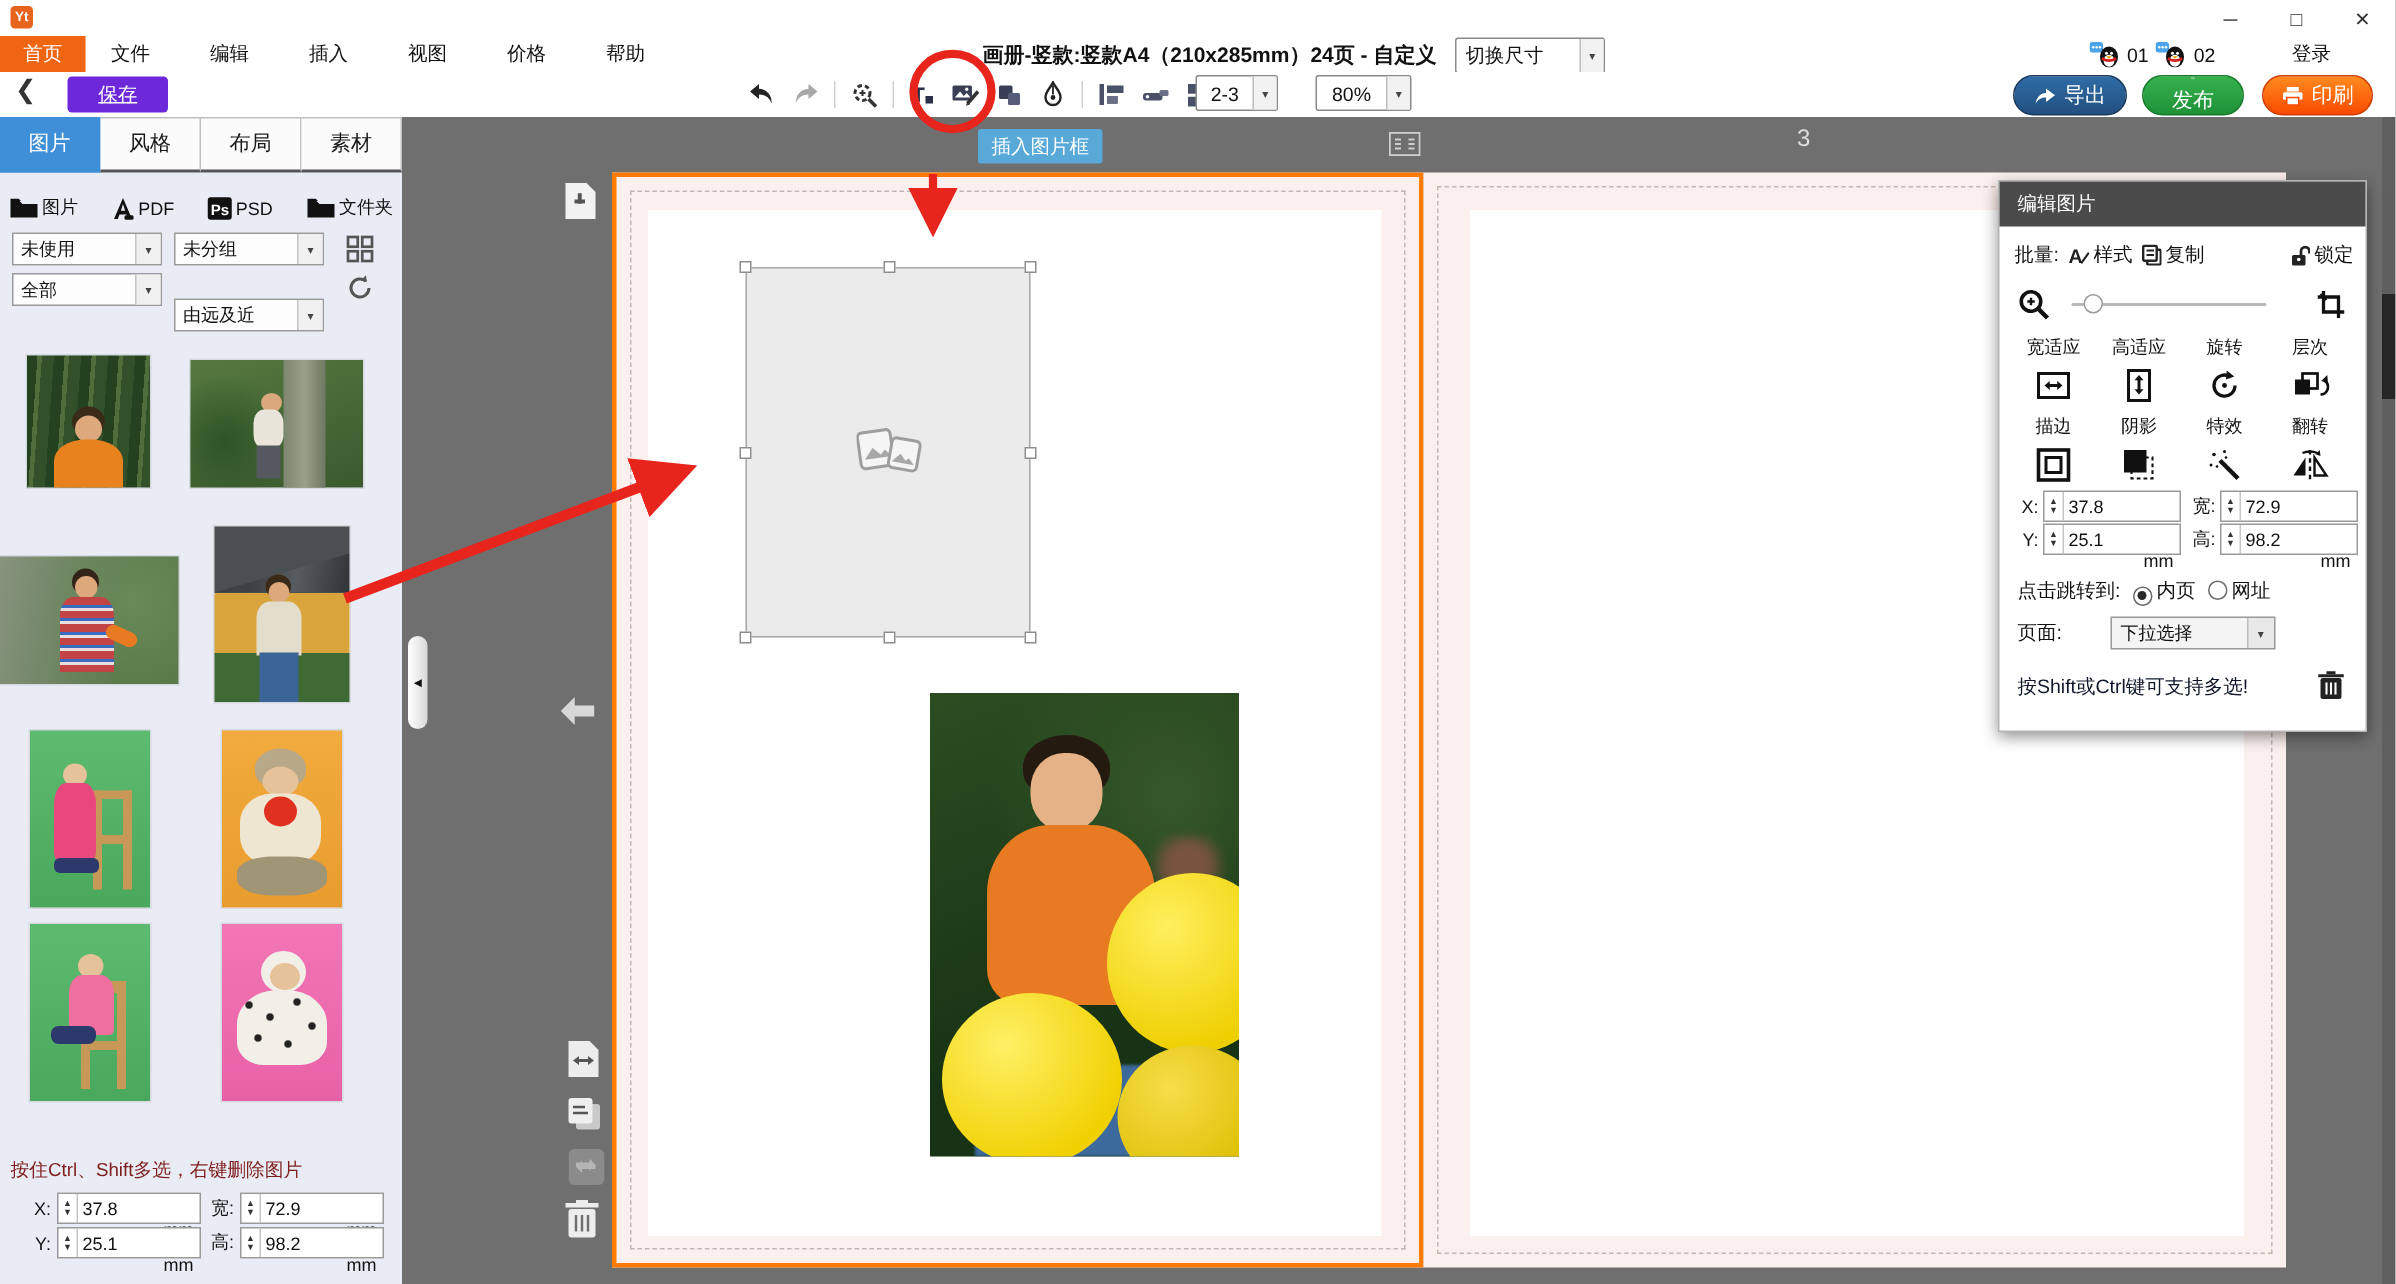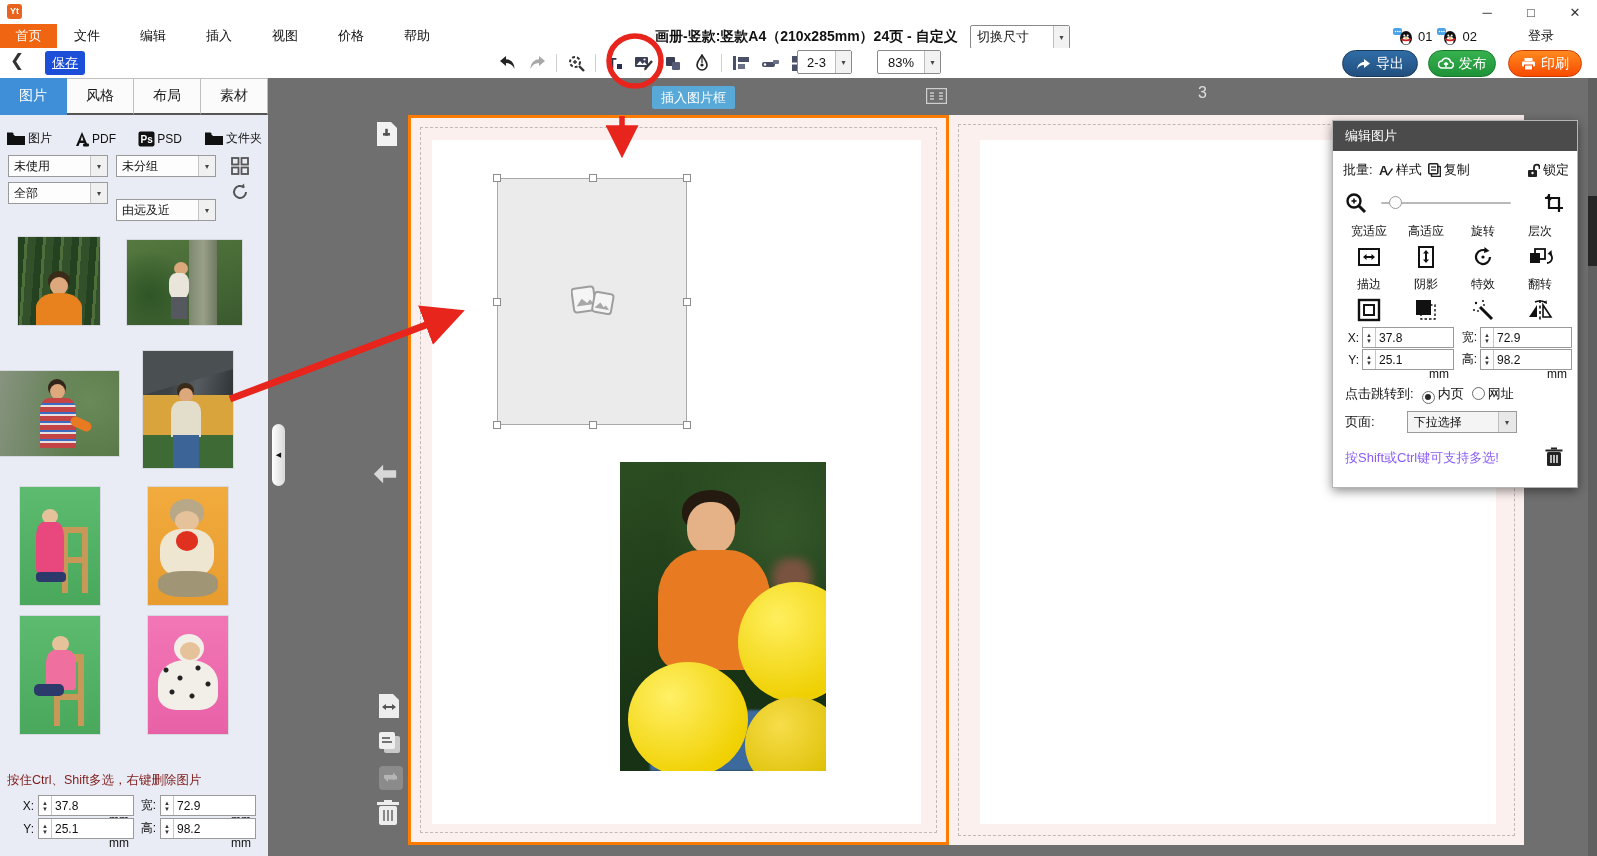--- a/index.html
+++ b/index.html
@@ -20,30 +20,30 @@
   .menu-item { font-size:13px; color:#111; padding:0 6px; }
   .doc-title { position:absolute; left:655px; top:0; height:24px; line-height:24px; font-size:14px; color:#111; font-weight:bold; }
   .switch-size { position:absolute; left:970px; top:1px; width:100px; height:22px; }
   .qq-area { position:absolute; left:1393px; top:0; height:24px; display:flex; align-items:center; gap:5px; }
   .qq-num { font-size:13px; color:#111; }
   .login-link { position:absolute; left:1528px; top:0; height:24px; line-height:24px; font-size:13px; color:#111; }
 
   
   .actionbar { position:absolute; left:0; top:48px; width:1597px; height:30px; background:#fff; }
   .back-btn { position:absolute; left:10px; top:2px; font-size:17px; font-weight:bold; color:#333; }
-  .save-btn { position:absolute; left:45px; top:3px; width:40px; height:24px; background:#1d4ed8; border-radius:3px; color:#fff; font-size:13px; text-align:center; line-height:24px;text-decoration:underline; }
+  .save-btn { position:absolute; left:45px; top:3px; width:67px; height:24px; background:#6d28d9; border-radius:3px; color:#fff; font-size:13px; text-align:center; line-height:24px;text-decoration:underline; }
   .tool-strip { position:absolute; left:498px; top:0; height:30px; display:flex; align-items:center; gap:9px; }
   .tool-ic { width:20px; height:20px; display:flex; align-items:center; justify-content:center; }
   .tsep { width:1px; height:18px; background:#d0d0d0; }
   .mini-select { border:1px solid #8a8a8a; background:#fff; height:24px; display:flex; align-items:center; font-size:13px; color:#111; border-radius:2px; }
   .mini-select .val { flex:1; text-align:center; padding:0 4px; }
   .mini-select .cap { width:16px; height:100%; border-left:1px solid #bdbdbd; display:flex; align-items:center; justify-content:center; font-size:8px; color:#444; background:#f2f2f2; }
   .pill-btn { position:absolute; top:2px; height:27px; border-radius:14px; color:#fff; font-size:14px; display:flex; align-items:center; justify-content:center; gap:5px; }
   .btn-export { left:1342px; width:76px; background:linear-gradient(#2f6ca6,#22507f); border:1px solid #193a5c; }
-  .btn-publish { left:1428px; width:68px; background:linear-gradient(#36b14e,#1f9238); border:1px solid #147a2a; }
+  .btn-publish { left:1428px; width:68px; background:linear-gradient(#36b14e,#1f9238); border:1px solid #147a2a;flex-direction:column; }
   .btn-print { left:1508px; width:74px; background:linear-gradient(#ff8a1f,#f84b00); border:1px solid #cf3c00; }
 
   
   .sidebar { position:absolute; left:0; top:78px; width:268px; height:778px; background:#e9ecf4; }
   .side-tabs { position:absolute; left:0; top:0; width:268px; height:37px; display:flex; }
   .side-tab { flex:1; border:1px solid #bfbfbf; border-left:none; background:#fbfbfb; color:#1a1a1a; font-size:14px; display:flex; align-items:center; justify-content:center; border-bottom:2px solid #555; }
   .side-tab.active { background:#3e8ed8; color:#fff; border-color:#3e8ed8; border-bottom:2px solid #3e8ed8; }
   .import-row { position:absolute; left:6px; top:52px; width:256px; display:flex; justify-content:space-between; align-items:center; }
   .import-item { display:flex; align-items:center; gap:2px; font-size:12px; color:#111; }
   .filters { position:absolute; left:8px; top:77px; }
@@ -102,21 +102,21 @@
   .tool-col .lab { font-size:12px; color:#111; }
   .tool-col .ic { margin-top:4px; height:26px; display:flex; align-items:center; justify-content:center; }
   .pnl-pos-row { position:absolute; display:flex; align-items:center; gap:3px; }
   .jump-row { position:absolute; left:12px; top:264px; display:flex; align-items:center; gap:8px; font-size:13px; color:#111; }
   .radio { width:13px; height:13px; border:1px solid #6a6a6a; border-radius:50%; display:inline-flex; align-items:center; justify-content:center; margin-right:3px; vertical-align:-2px; }
   .radio .dot { width:6px; height:6px; border-radius:50%; background:#2a2a2a; }
   .page-row { position:absolute; left:12px; top:290px; display:flex; align-items:center; gap:8px; font-size:13px; color:#111; }
   .pnl-select { width:110px; height:22px; border:1px solid #9a9a9a; background:#f4f4f4; display:flex; align-items:center; font-size:12px; color:#111;margin-left:24px; }
   .pnl-select .val { flex:1; padding-left:6px; }
   .pnl-select .cap { width:18px; height:100%; border-left:1px solid #bdbdbd; display:flex; align-items:center; justify-content:center; font-size:8px; color:#444; background:#e8e8e8; }
-  .pnl-hint { position:absolute; left:12px; top:328px; font-size:13px; color:#8b5cf6; }
+  .pnl-hint { position:absolute; left:12px; top:328px; font-size:13px; color:#0f172a; }
 
   
   .annot { position:absolute; left:0; top:0; width:1597px; height:856px; pointer-events:none; z-index:60; }
 </style>
 </head>
 <body>
 
 <div class="app">
 
   <div class="titlebar">
@@ -256,21 +256,21 @@
             <line x1="4.5" y1="11" x2="10.5" y2="11" stroke="#333" stroke-width="1.4"></line>
           </svg>
         </span>
     </div>
 
     <div class="mini-select abs" style="left:797px;top:2px;width:55px">
       <span class="val">2-3</span>
       <span class="cap">▾</span>
     </div>
     <div class="mini-select abs" style="left:877px;top:2px;width:64px">
-      <span class="val">83%</span>
+      <span class="val">80%</span>
       <span class="cap">▾</span>
     </div>
 
     <div class="pill-btn btn-export">
       <svg width="15" height="13" viewBox="0 0 15 13">
           <path d="M1 12 C2 7 5 5 8 5 V2 L14 6.5 L8 11 V8 C5 8 3 9 1 12 Z" fill="#fff"></path>
         </svg>
       <span>导出</span>
     </div>
     <div class="pill-btn btn-publish">

